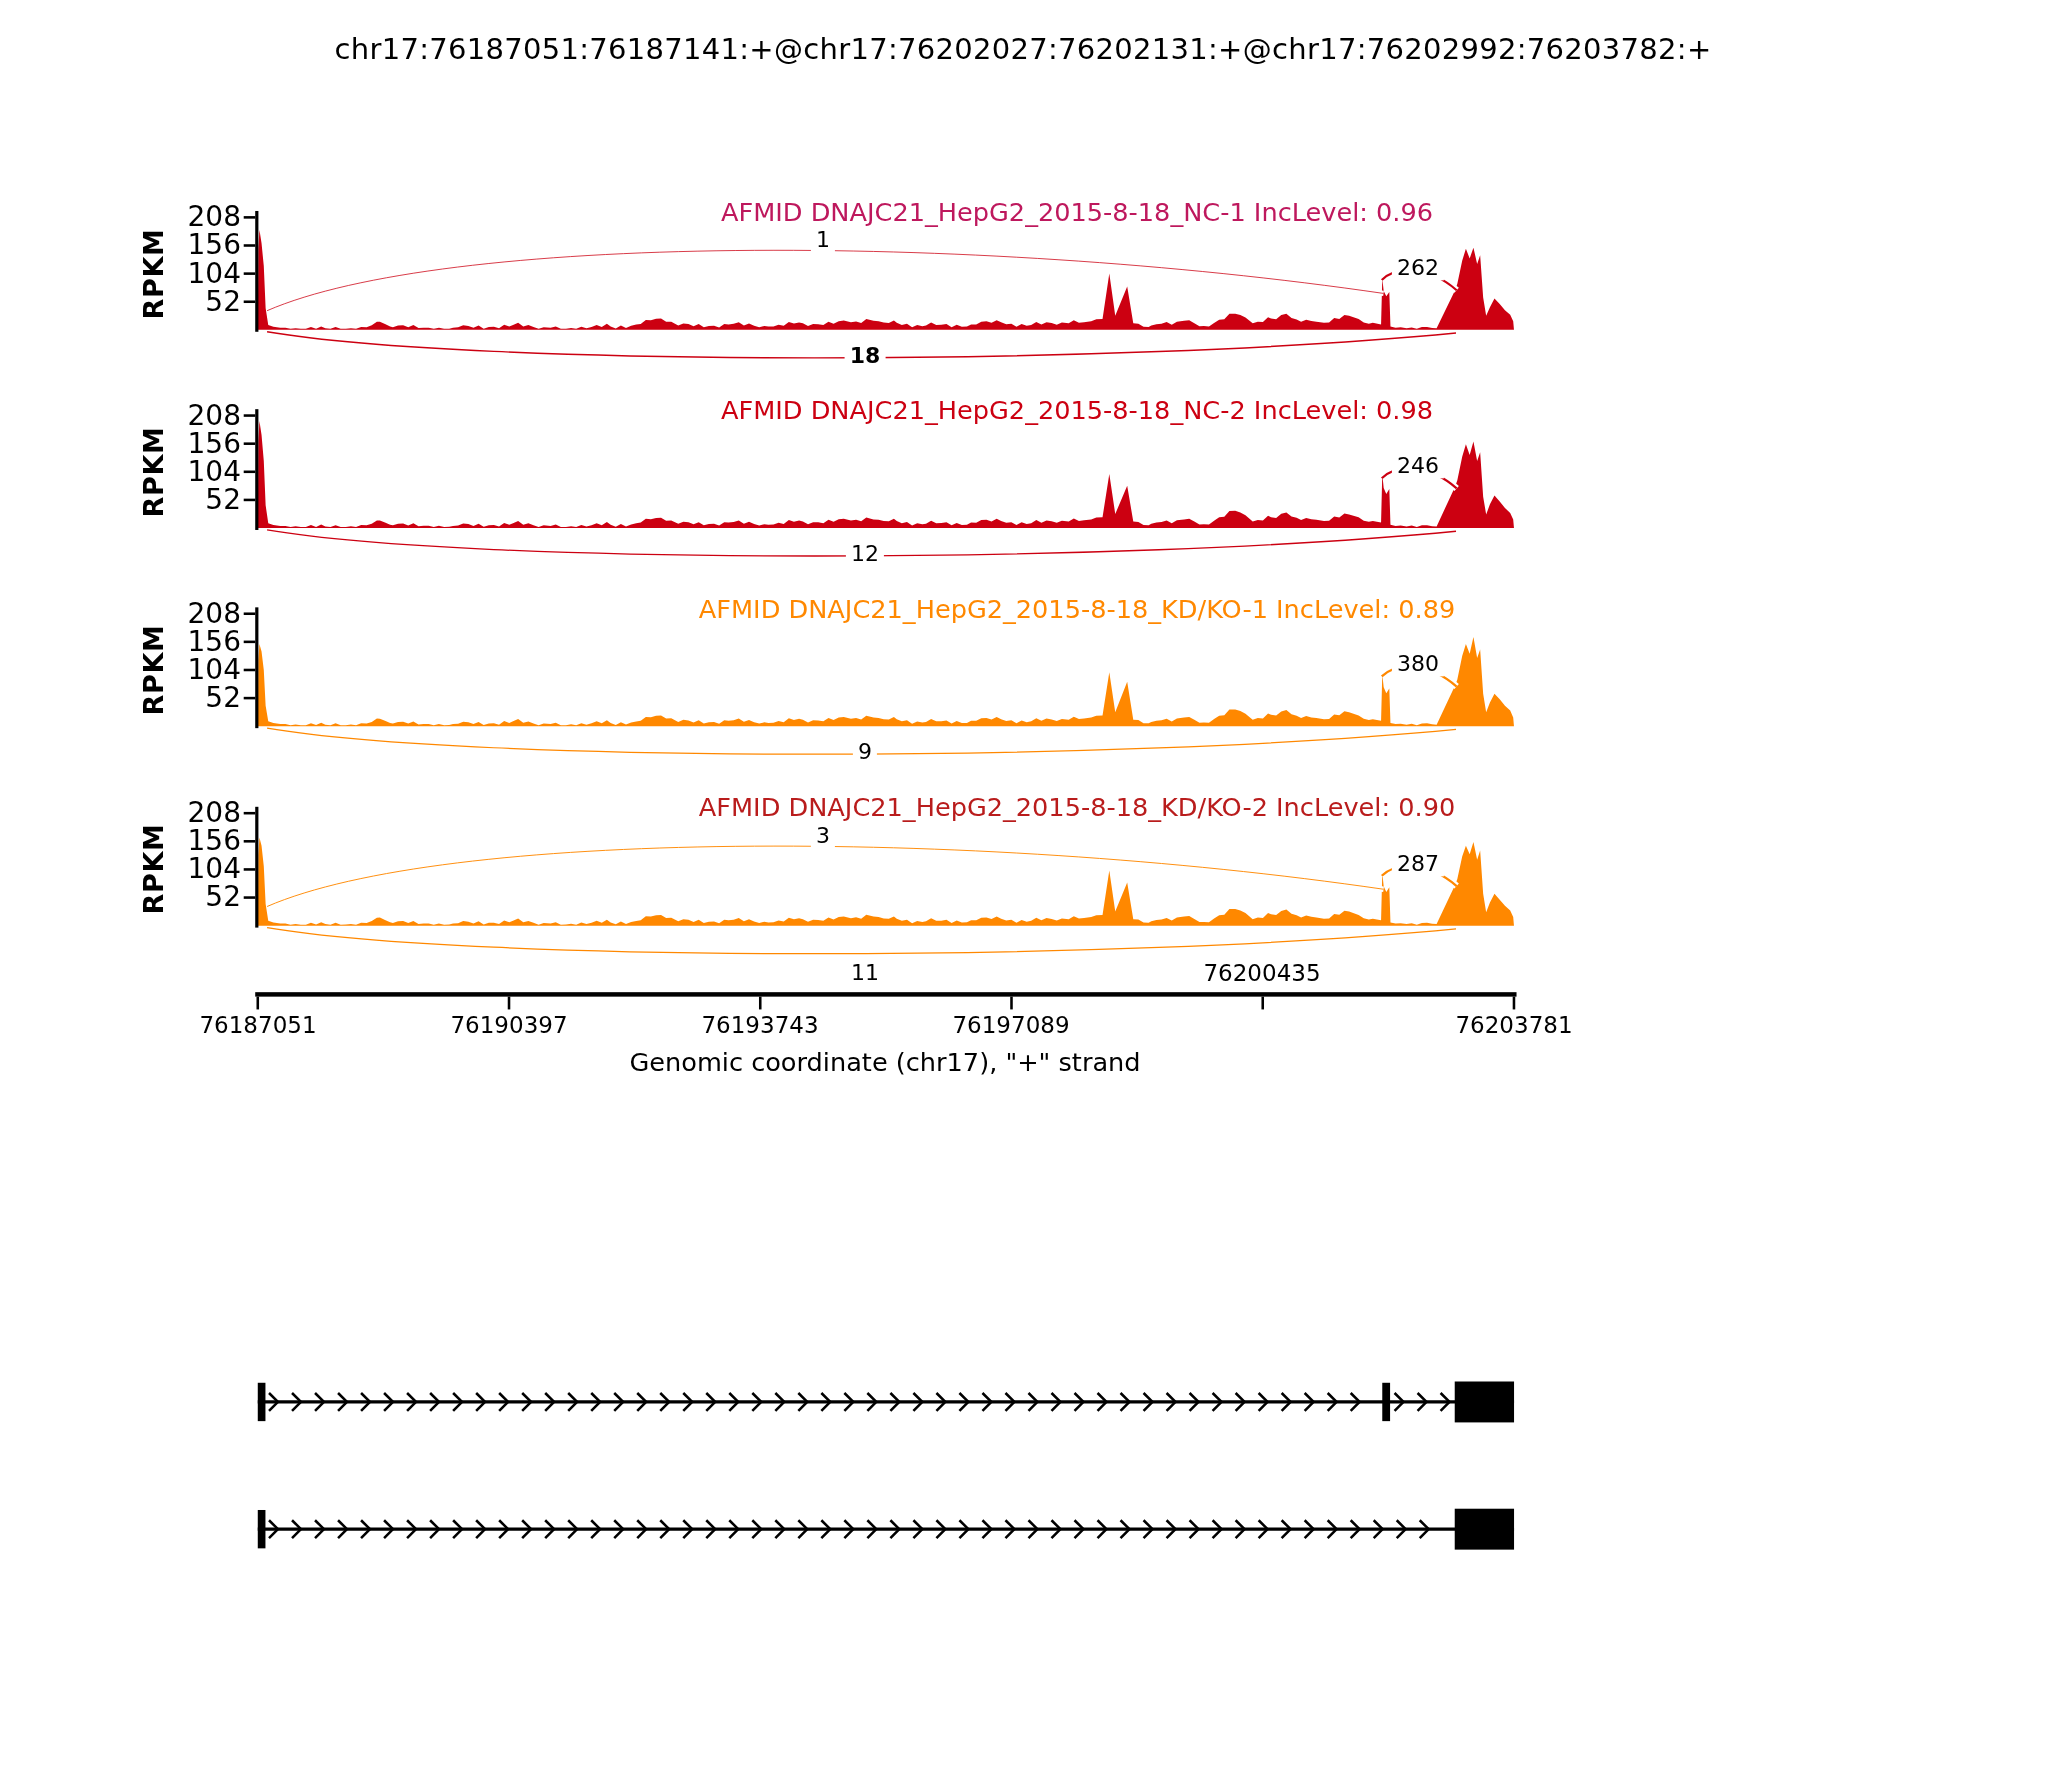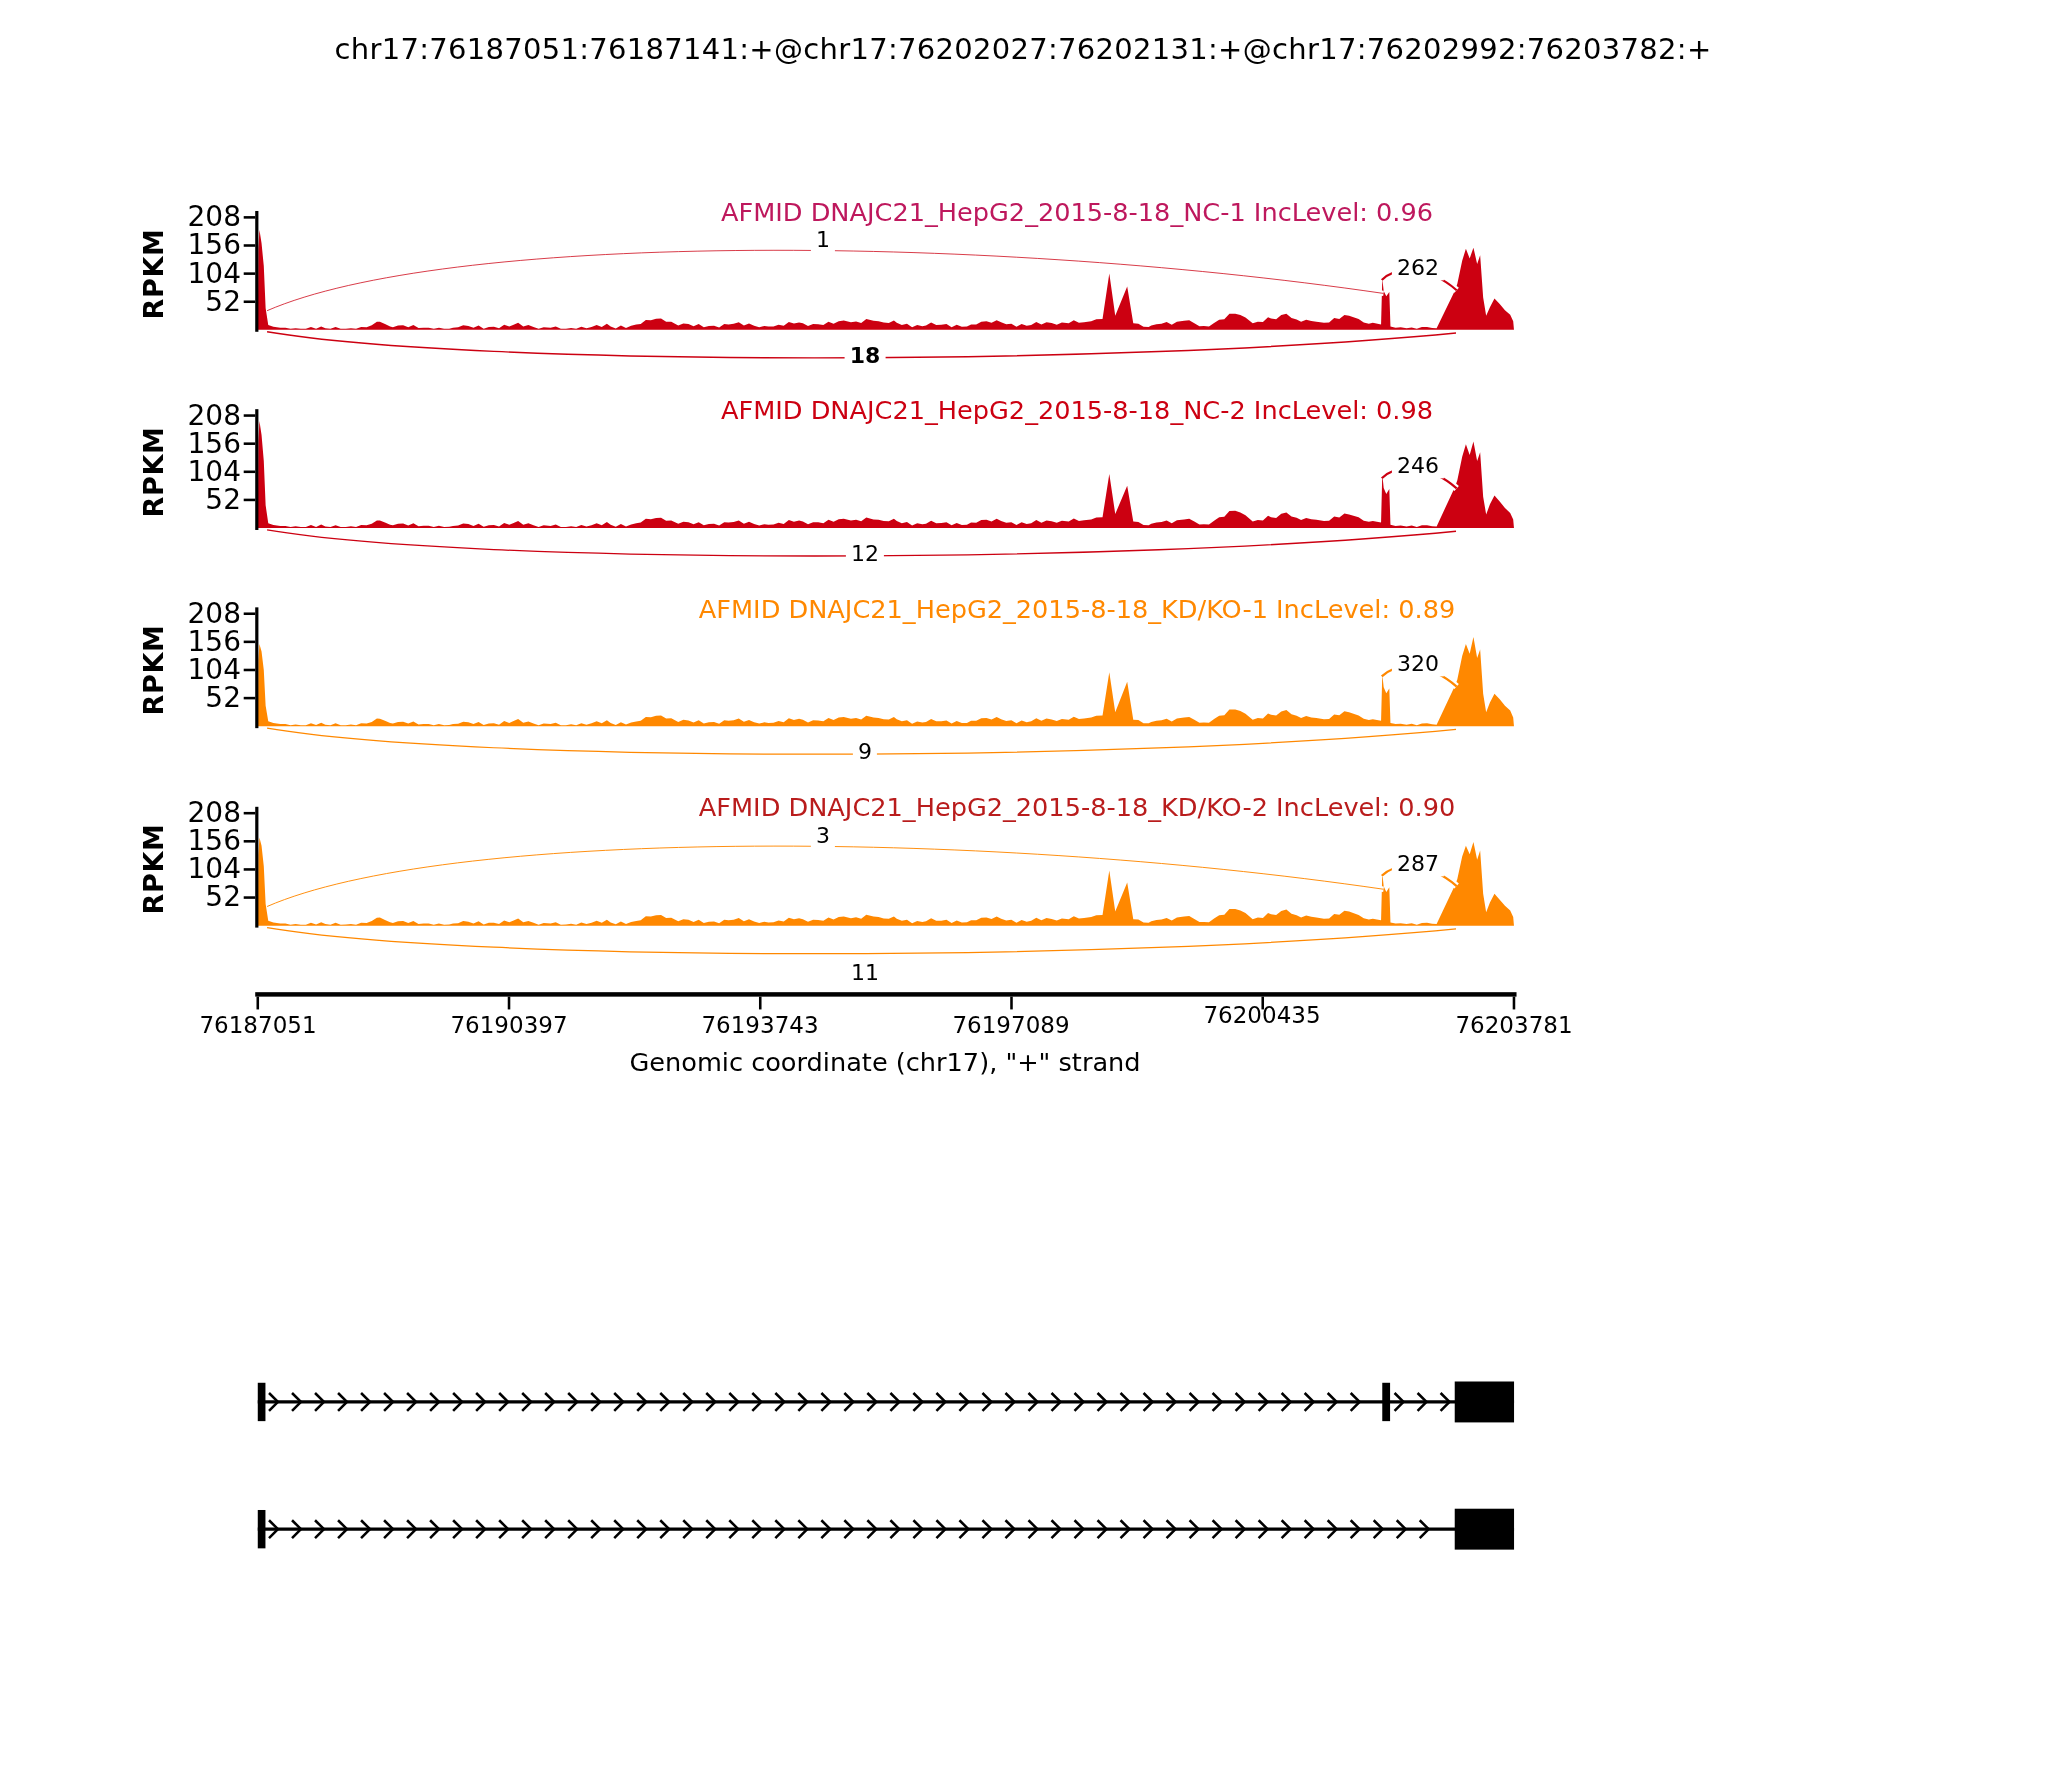--- a/index.html
+++ b/index.html
@@ -213,33 +213,33 @@
       <div class="ytick" style="left: 177px; top: 274px;">104</div>
       <div class="ytick" style="left: 177px; top: 245px;">156</div>
       <div class="ytick" style="left: 177px; top: 217px;">208</div>
       <div class="jlabel" style="left: 865px; top: 554px;">12</div>
       <div class="jlabel" style="left: 1418px; top: 466px;">246</div>
       <div class="ytick" style="left: 177px; top: 500px;">52</div>
       <div class="ytick" style="left: 177px; top: 472px;">104</div>
       <div class="ytick" style="left: 177px; top: 444px;">156</div>
       <div class="ytick" style="left: 177px; top: 416px;">208</div>
       <div class="jlabel" style="left: 865px; top: 752px;">9</div>
-      <div class="jlabel" style="left: 1418px; top: 664px;">320</div>
+      <div class="jlabel" style="left: 1418px; top: 664px;">380</div>
       <div class="ytick" style="left: 177px; top: 698px;">52</div>
       <div class="ytick" style="left: 177px; top: 670px;">104</div>
       <div class="ytick" style="left: 177px; top: 642px;">156</div>
       <div class="ytick" style="left: 177px; top: 614px;">208</div>
       <div class="jlabel" style="left: 823px; top: 836px;">3</div>
       <div class="jlabel" style="left: 865px; top: 973px;">11</div>
       <div class="jlabel" style="left: 1418px; top: 864px;">287</div>
       <div class="ytick" style="left: 177px; top: 897px;">52</div>
       <div class="ytick" style="left: 177px; top: 869px;">104</div>
       <div class="ytick" style="left: 177px; top: 841px;">156</div>
       <div class="ytick" style="left: 177px; top: 813px;">208</div>
       <div class="xtick" style="left: 258px; top: 1014px;">76187051</div>
       <div class="xtick" style="left: 509px; top: 1014px;">76190397</div>
       <div class="xtick" style="left: 760px; top: 1014px;">76193743</div>
       <div class="xtick" style="left: 1011px; top: 1014px;">76197089</div>
-      <div class="xtick" style="left: 1262px; top: 1004px;">76200435</div>
+      <div class="xtick" style="left: 1262px; top: 962px;">76200435</div>
       <div class="xtick" style="left: 1514px; top: 1014px;">76203781</div>
     </div>
 </div>
 
 
 </body></html>

